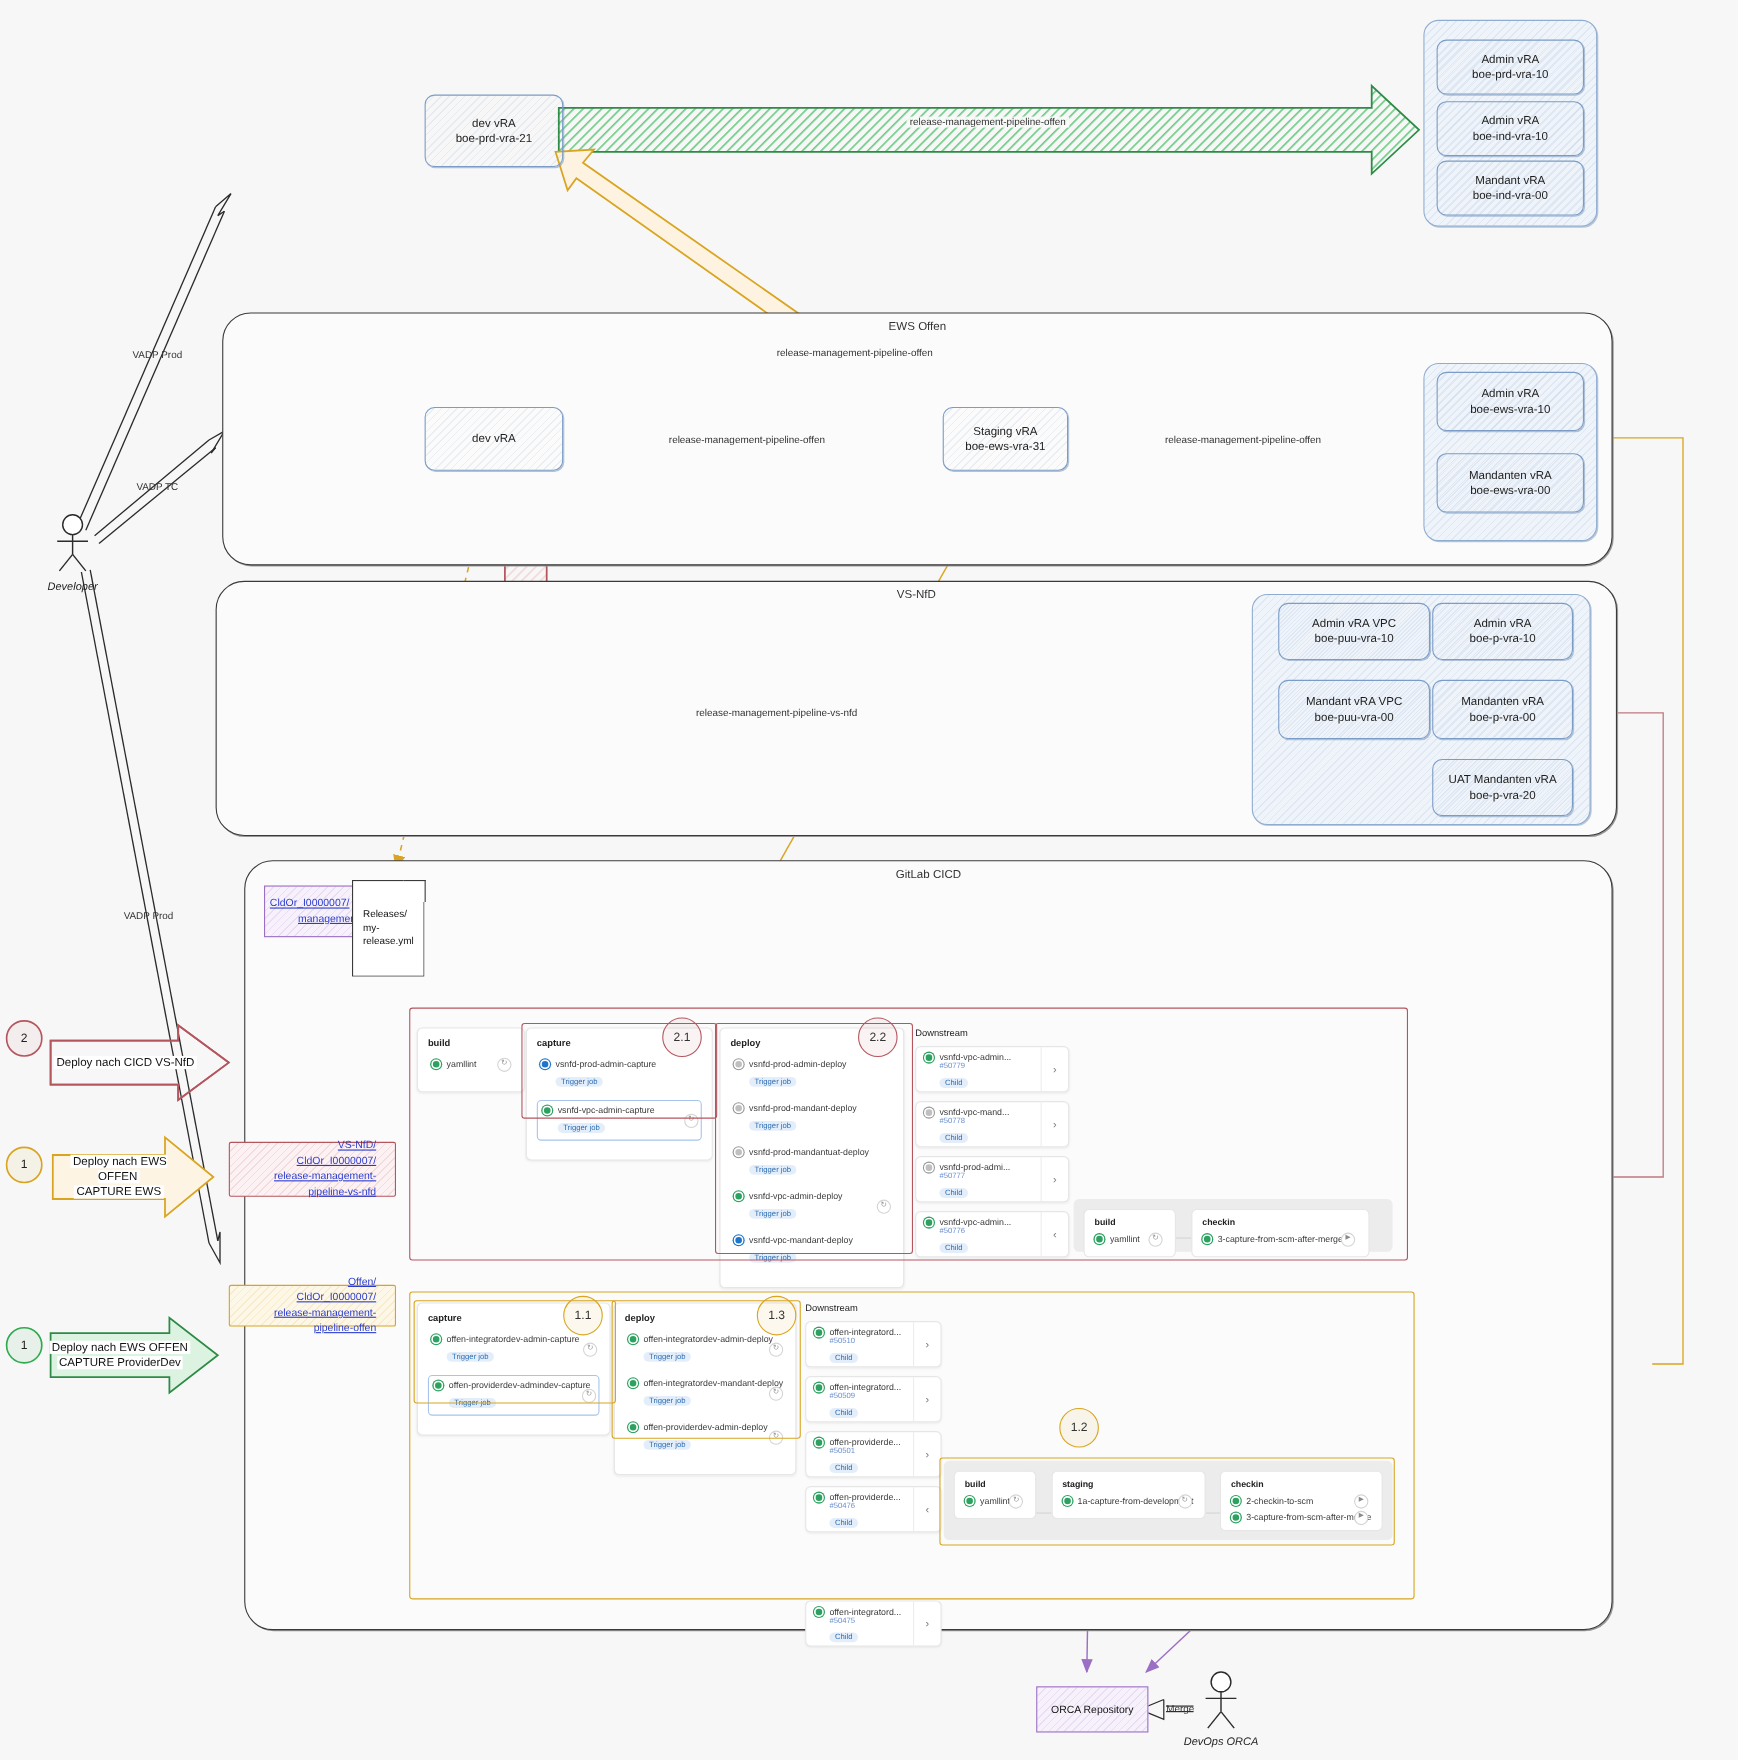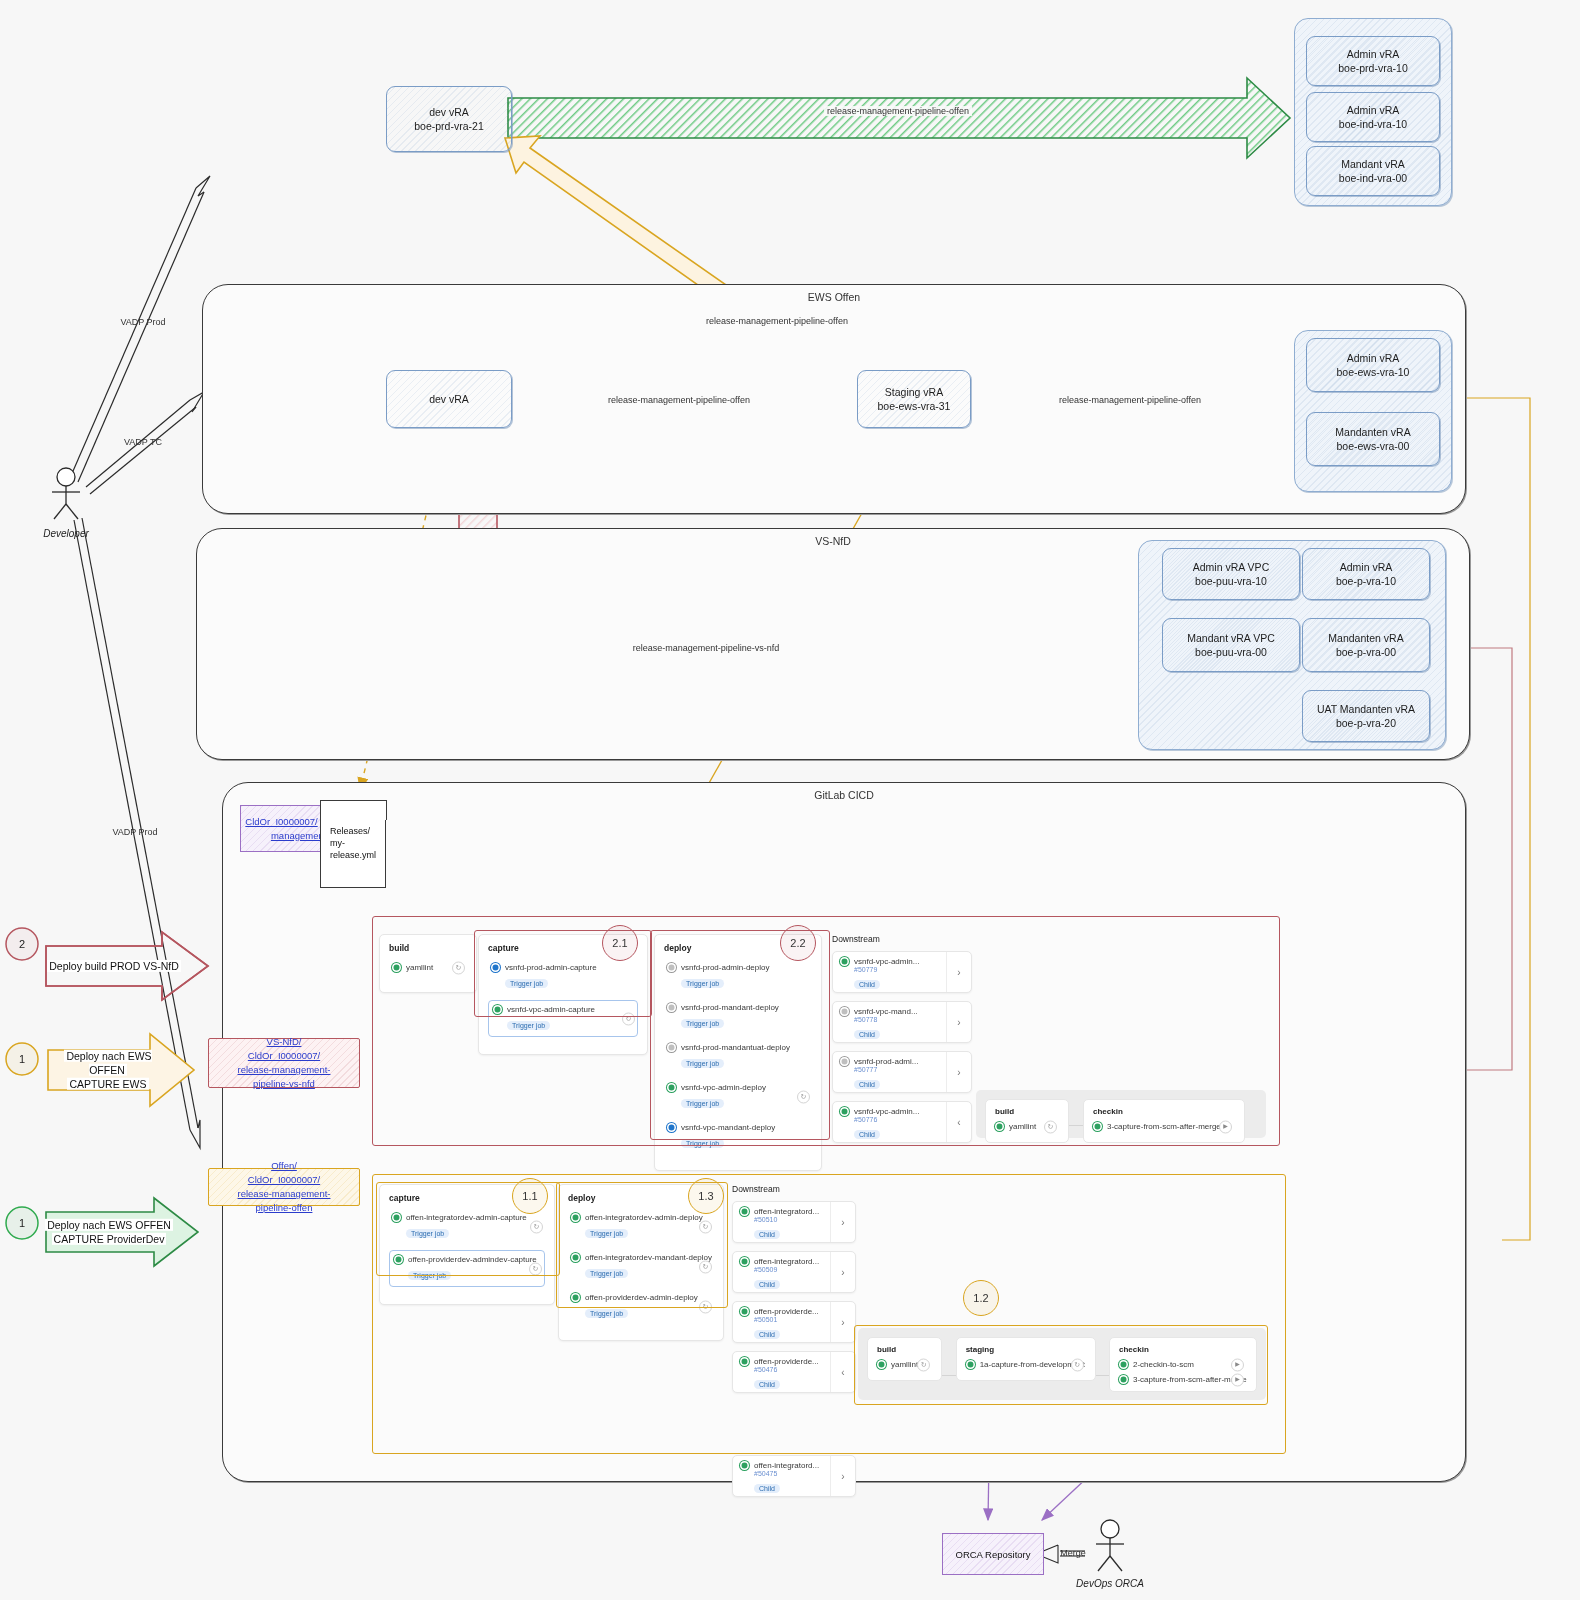--- a/index.html
+++ b/index.html
@@ -87,21 +87,21 @@
     position:absolute;width:38px;height:38px;border-radius:50%;
     display:flex;align-items:center;justify-content:center;
     font-size:11px;color:#222;
     background:transparent;
   }
 
   
   .linkbox{
     position:absolute;
     border-width:1.4px;border-style:solid;border-radius:2px;
-    font-size:9.5px;line-height:1.5;text-align:center;
+    font-size:9.5px;line-height:1.5;text-align:right;
     display:flex;align-items:center;justify-content:center;
     padding:3px 17px;box-sizing:border-box;
   }
   .linkbox a{color:#2b3ccc;text-decoration:underline;display:block;}
   .linkbox.vsnfd{border-color:#b5565f;background-color:#fdf2f3;
     background-image:repeating-linear-gradient(135deg, rgba(181,86,95,.14) 0 1px, rgba(0,0,0,0) 1px 5px);}
   .linkbox.offen{border-color:#d9a520;background-color:#fdf7e8;
     background-image:repeating-linear-gradient(135deg, rgba(217,165,32,.14) 0 1px, rgba(0,0,0,0) 1px 5px);}
 
   
@@ -406,21 +406,21 @@
       <circle cx="19" cy="19" r="16" fill="rgba(181,86,95,.06)" stroke="#b5565f" stroke-width="1.5"></circle>
     </svg>
     <span style="position:absolute;">2</span>
   </div>
   <div class="callout" style="left:44px;top:930px;width:166px;height:72px;">
     <svg width="166" height="72" viewBox="0 0 166 72">
       <path d="M2,16 L118,16 L118,2 L164,36 L118,70 L118,56 L2,56 Z" fill="#fdf0f1" stroke="#b5565f" stroke-width="1.6" style="fill:url(#none)"></path>
       <path d="M2,16 L118,16 L118,2 L164,36 L118,70 L118,56 L2,56 Z" fill="none" stroke="#b5565f" stroke-width="1.6"></path>
     </svg>
     <div class="ctext">
-      <span>Deploy build PROD VS-NfD</span>
+      <span>Deploy nach CICD VS-NfD</span>
     </div>
   </div>
 
   <div class="badge-num" style="left:3px;top:1040px;">
     <svg width="38" height="38" viewBox="0 0 38 38">
       <circle cx="19" cy="19" r="16" fill="rgba(217,165,32,.07)" stroke="#d9a520" stroke-width="1.5"></circle>
     </svg>
     <span style="position:absolute;">1</span>
   </div>
   <div class="callout" style="left:46px;top:1030px;width:150px;height:80px;">

